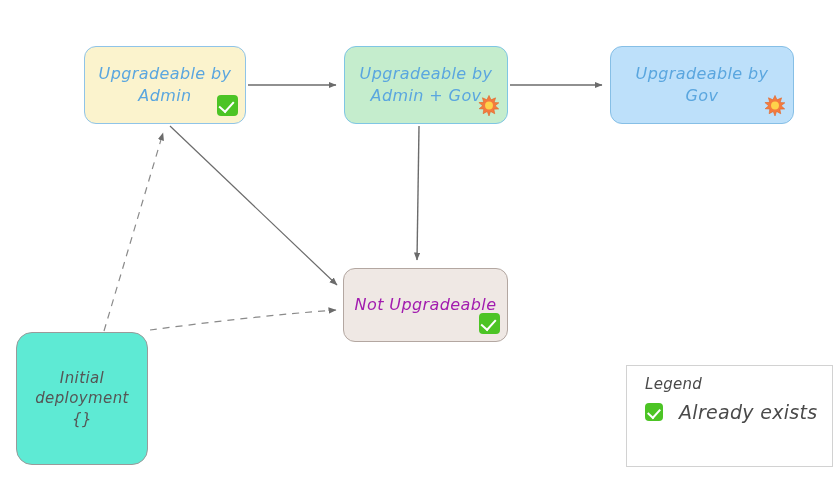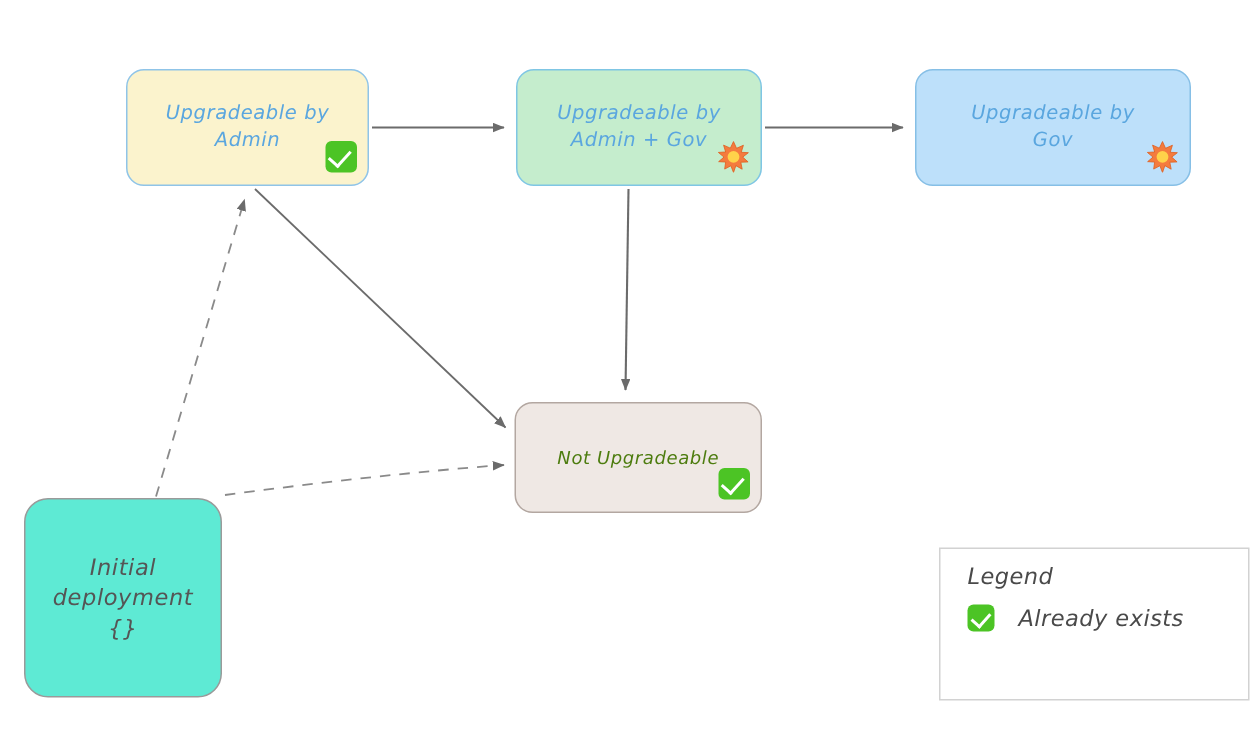--- a/index.html
+++ b/index.html
@@ -31,21 +31,21 @@
     position: absolute;
     box-sizing: border-box;
     border-radius: 12px;
     display: flex;
     align-items: center;
     justify-content: center;
     text-align: center;
   }
   .node-label {
     font-family: "DejaVu Sans", sans-serif;
-    font-size: 13px;
+    font-size: 16px;
     font-style: italic;
     line-height: 1.35;
     letter-spacing: 0.4px;
     white-space: pre-line;
     padding: 0 8px;
   }
   .badge {
     position: absolute;
     right: 7px;
     bottom: 4px;
@@ -94,21 +94,21 @@
     left: 610px; top: 46px; width: 184px; height: 78px;
     background: #bde0fa;
     border: 1.6px solid #86bfe6;
   }
   #node-gov .node-label { color: #5aa6df; }
   #node-notupg {
     left: 343px; top: 268px; width: 165px; height: 74px;
     background: #efe8e4;
     border: 1.6px solid #b3a7a1;
   }
-  #node-notupg .node-label { color: #4d7c0f; font-size: 12px; }
+  #node-notupg .node-label { color: #a21caf; font-size: 16px; }
   #node-initial {
     left: 16px; top: 332px; width: 132px; height: 133px;
     background: #5eead4;
     border: 1.6px solid #9a9a9a;
     border-radius: 16px;
   }
   #node-initial .node-label { color: #555555; font-size: 15px; }
 
   
   #legend {
@@ -134,21 +134,21 @@
     height: 26px;
   }
   .legend-icon {
     width: 26px;
     display: flex;
     align-items: center;
     justify-content: flex-start;
   }
   .legend-text {
     font-family: "DejaVu Sans", sans-serif;
-    font-size: 15px;
+    font-size: 19px;
     font-style: italic;
     color: #4a4a4a;
     letter-spacing: 0.3px;
     margin-left: 8px;
   }
   .lg-check {
     width: 18px; height: 18px;
     border-radius: 4px;
     background: #4cc425;
     position: relative;

